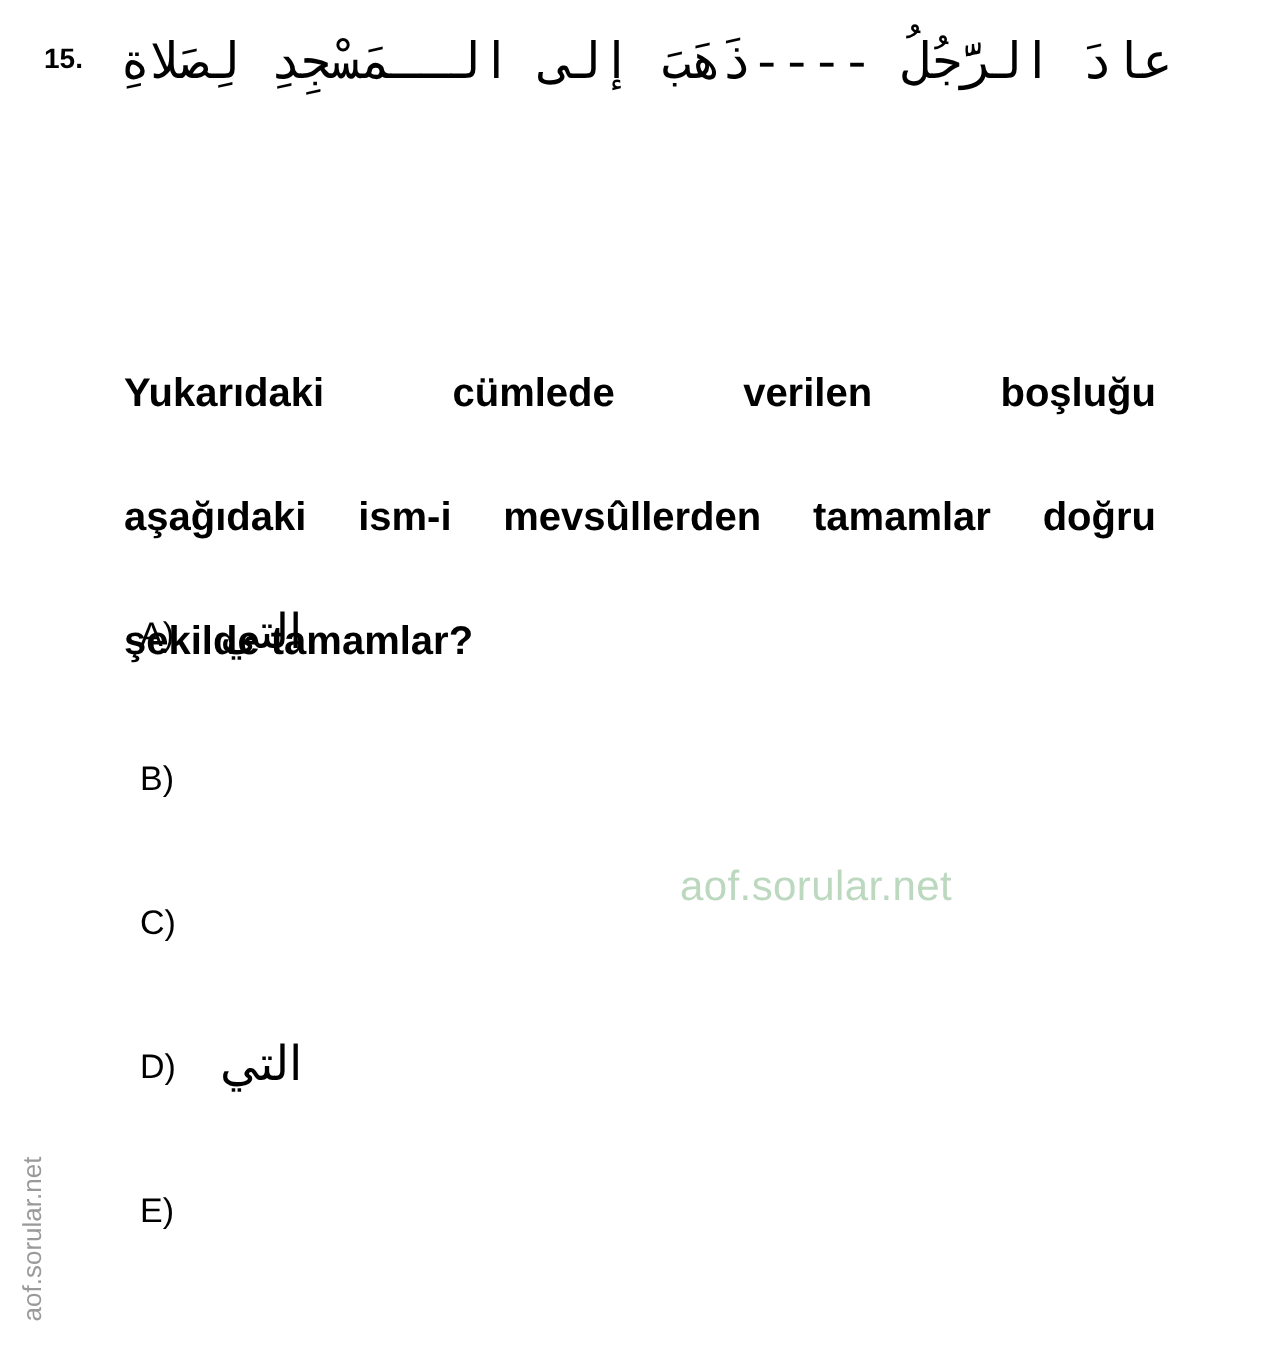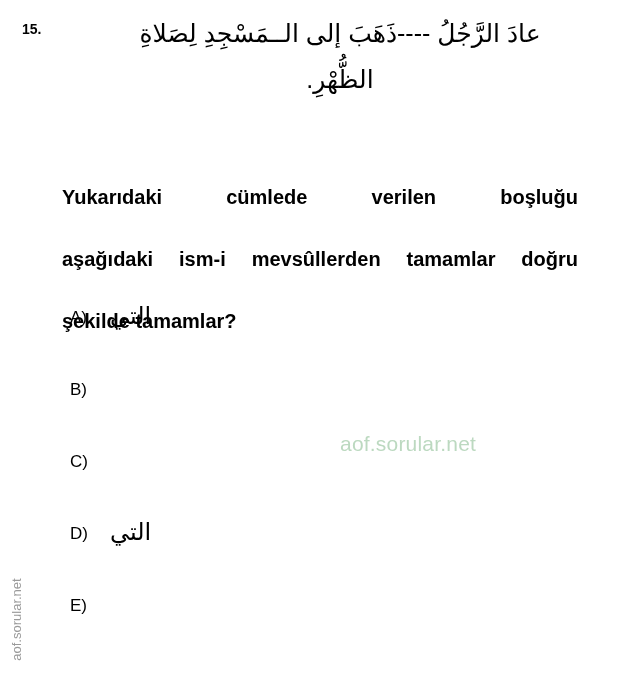--- a/index.html
+++ b/index.html
@@ -32,22 +32,22 @@
     line-height: 1.1;
   }
 
   
   .arabic-stem {
     position: absolute;
     left: 60px;
     top: 10px;
     width: 560px;
     direction: rtl;
-    text-align: center;
-    font-family: Liberation Sans, sans-serif;
+    text-align: left;
+    font-family: Liberation Mono, monospace;
     font-size: 25px;
     line-height: 1.85;
     white-space: normal;
   }
   .arabic-stem .line2 {
     display: block;
   }
 
   
   .q-text {
@@ -131,21 +131,20 @@
 </style>
 </head>
 <body>
 
 <div class="page">
 
   <div class="q-number">15.</div>
 
   <div class="arabic-stem">
     <span>عادَ الرَّجُلُ ----ذَهَبَ إلى الــمَسْجِدِ لِصَلاةِ</span>
-    <span class="line2">الظُّهْرِ.</span>
   </div>
 
   <div class="q-text">
     <span class="jline">Yukarıdaki cümlede verilen boşluğu</span>
     <span class="jline">aşağıdaki ism-i mevsûllerden tamamlar doğru</span>
     <span class="jline lastline">şekilde tamamlar?</span>
   </div>
 
   <div class="options">
 

